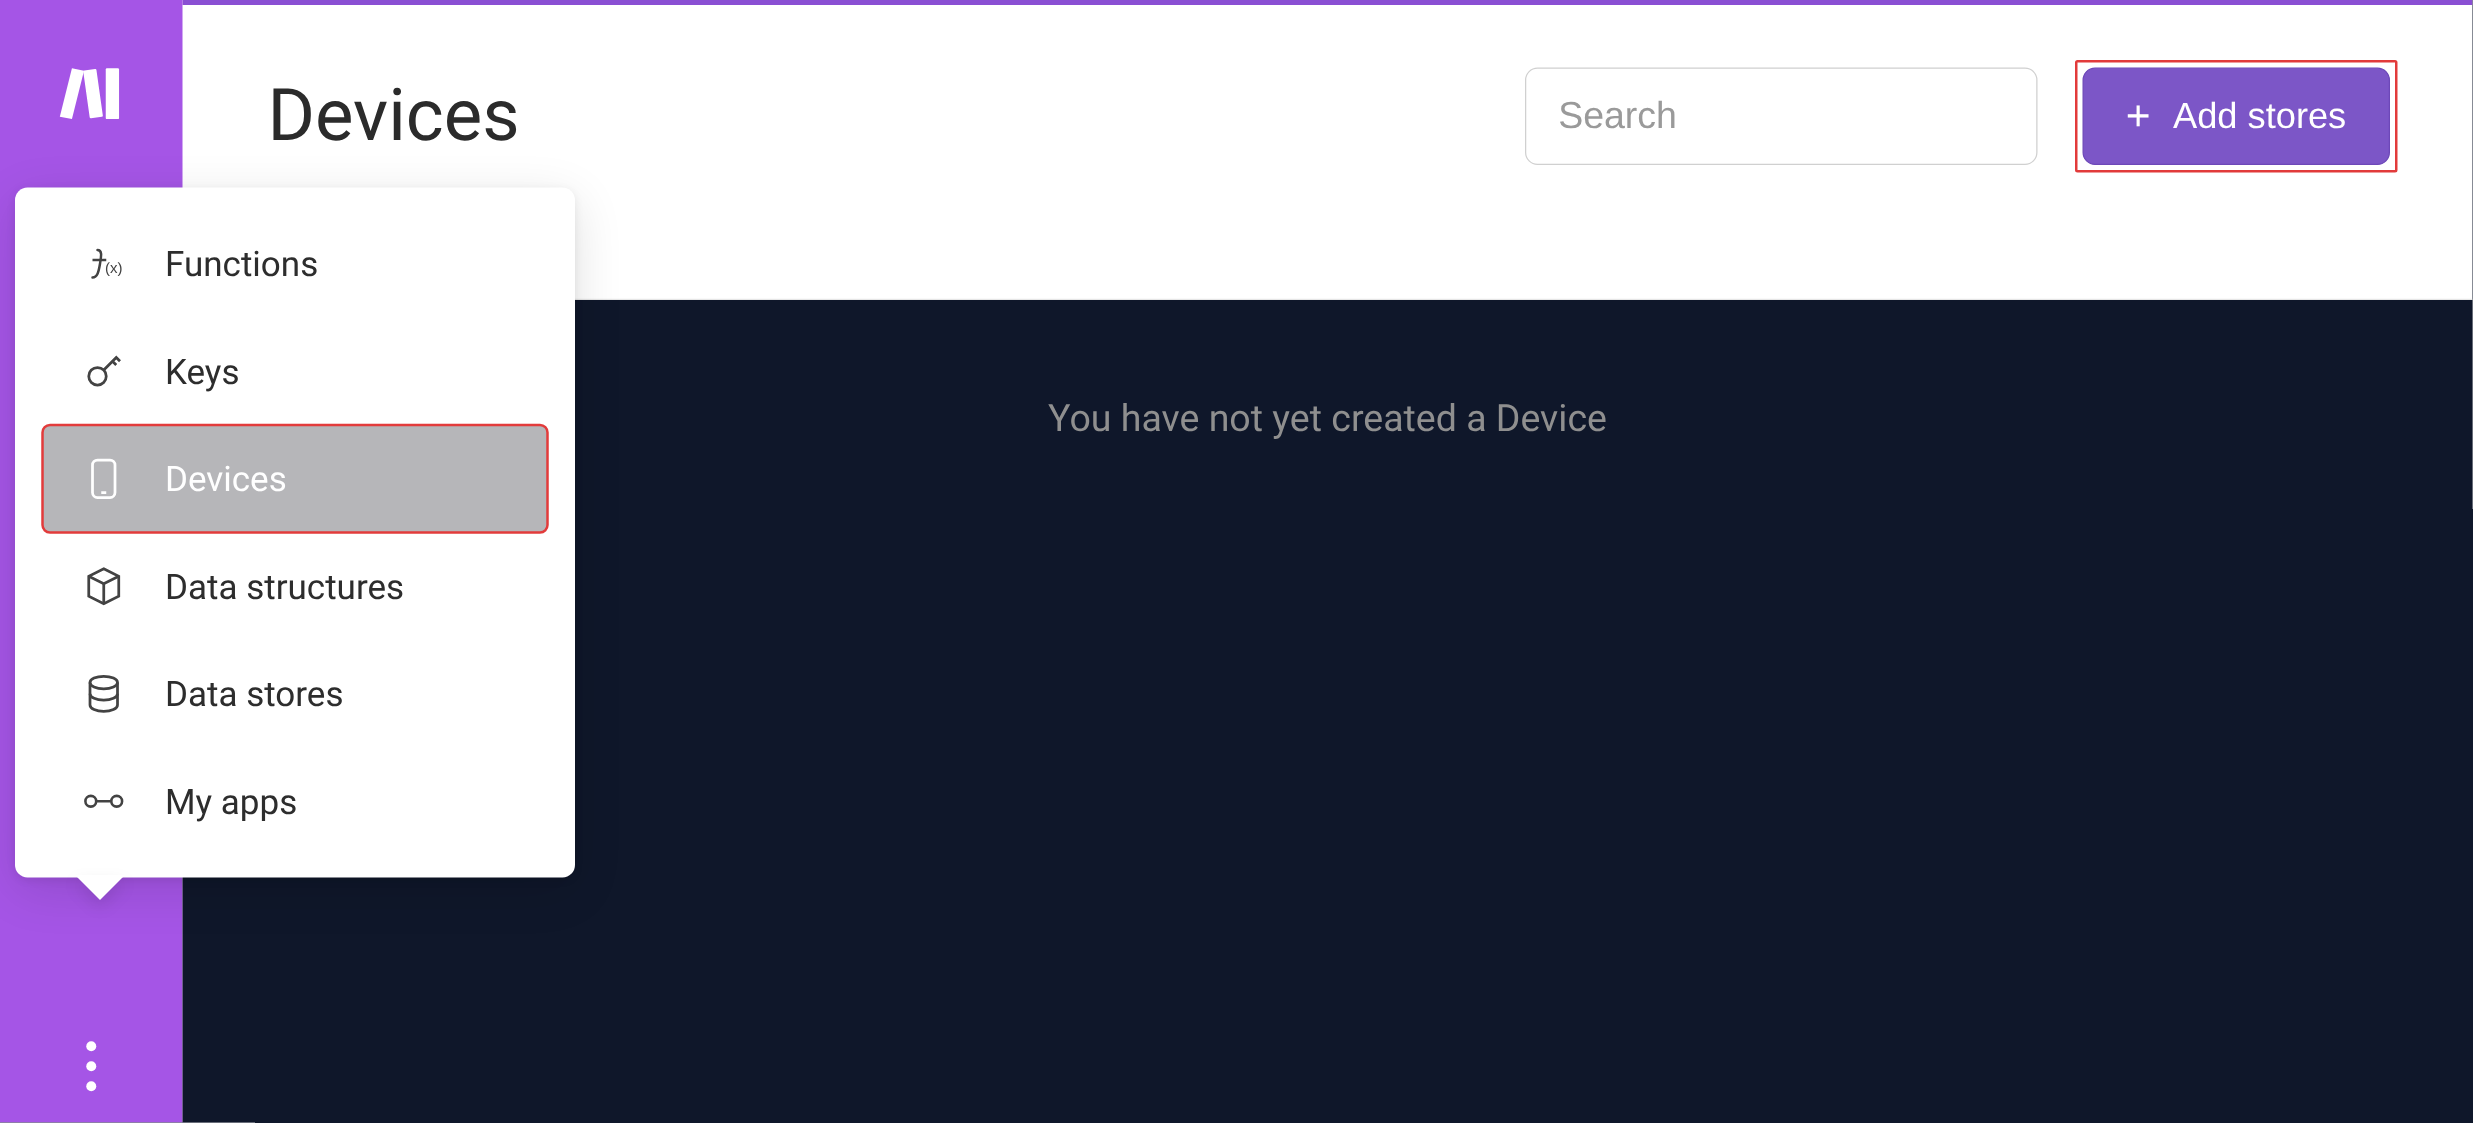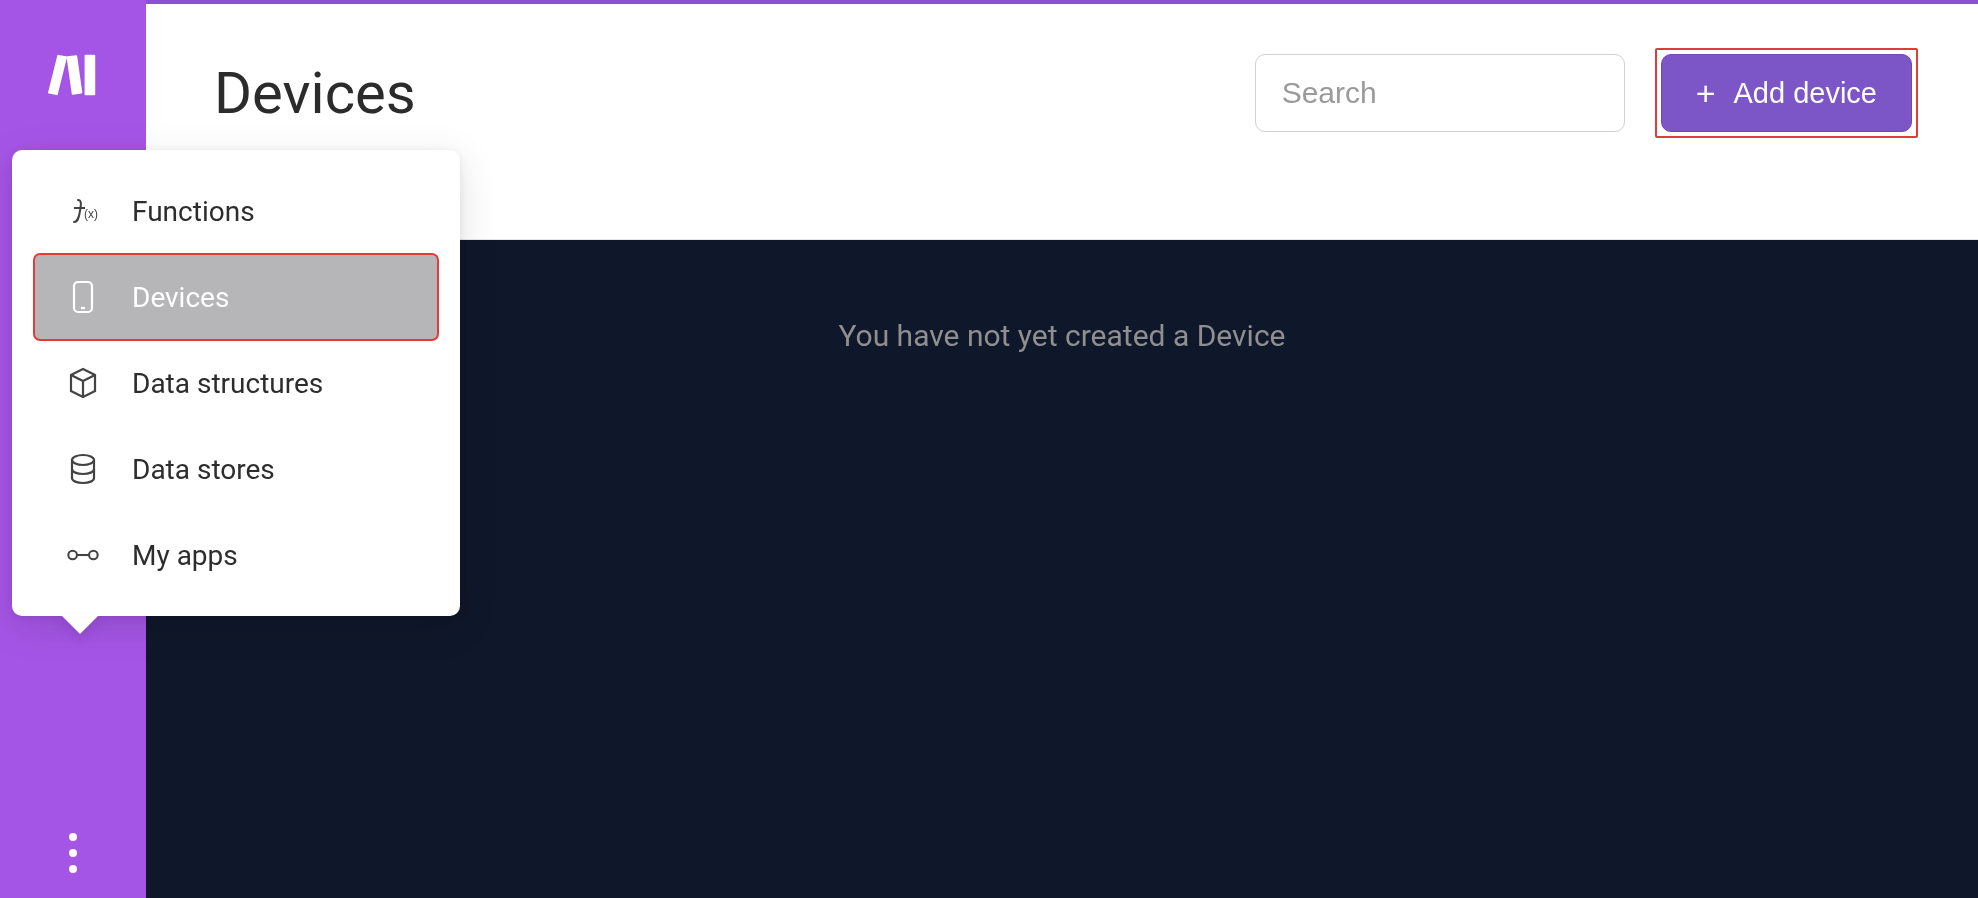--- a/index.html
+++ b/index.html
@@ -149,21 +149,21 @@
     font-size: 58px;
     font-weight: 400;
     color: #2b2b2b;
   }
   .header-right {
     display: flex;
     align-items: center;
     gap: 30px;
   }
   .search-input {
-    width: 370px;
+    width: 410px;
     height: 78px;
     border: 1px solid #d0d0d0;
     border-radius: 10px;
     font-size: 30px;
     padding: 0 26px;
     color: #333;
     outline: none;
   }
   .search-input::placeholder {
     color: #9a9a9a;
@@ -236,20 +236,29 @@
     <span class="icon">
       <svg width="34" height="34" viewBox="0 0 34 34" fill="none" stroke="currentColor" stroke-width="2">
         <path d="M12 6 C16 6 15 11 14 17 C13 23 12 28 8 28" stroke-linecap="round"></path>
         <line x1="8" y1="14" x2="19" y2="14"></line>
         <text x="18" y="24" font-size="12" fill="currentColor" stroke="none" font-family="Arial">(x)</text>
       </svg>
     </span>
     <span>Functions</span>
   </div>
 
+  <div class="flyout-item">
+    <span class="icon">
+      <svg width="36" height="36" viewBox="0 0 36 36" fill="none" stroke="currentColor" stroke-width="2.2">
+        <circle cx="13" cy="22" r="7"></circle>
+        <path d="M18 17 L28 7 L31 10 M25 10 L28 13"></path>
+      </svg>
+    </span>
+    <span>Keys</span>
+  </div>
 
   <div class="flyout-item active highlighted">
     <span class="icon">
       <svg width="30" height="40" viewBox="0 0 30 40" fill="none" stroke="currentColor" stroke-width="2.2">
         <rect x="6" y="5" width="18" height="30" rx="4"></rect>
         <line x1="13" y1="31" x2="17" y2="31"></line>
       </svg>
     </span>
     <span>Devices</span>
   </div>
@@ -292,21 +301,21 @@
 
 <div class="main">
   <div class="header">
     <div class="header-inner">
       <h1 class="page-title">Devices</h1>
       <div class="header-right">
         <input class="search-input" type="text" placeholder="Search" style="">
         <div class="add-btn-wrap">
           <button class="add-btn">
             <span class="plus">+</span>
-            <span>Add device</span>
+            <span>Add stores</span>
           </button>
         </div>
       </div>
     </div>
   </div>
   <div class="content">
     <div class="empty-text">You have not yet created a Device</div>
   </div>
 </div>
 

